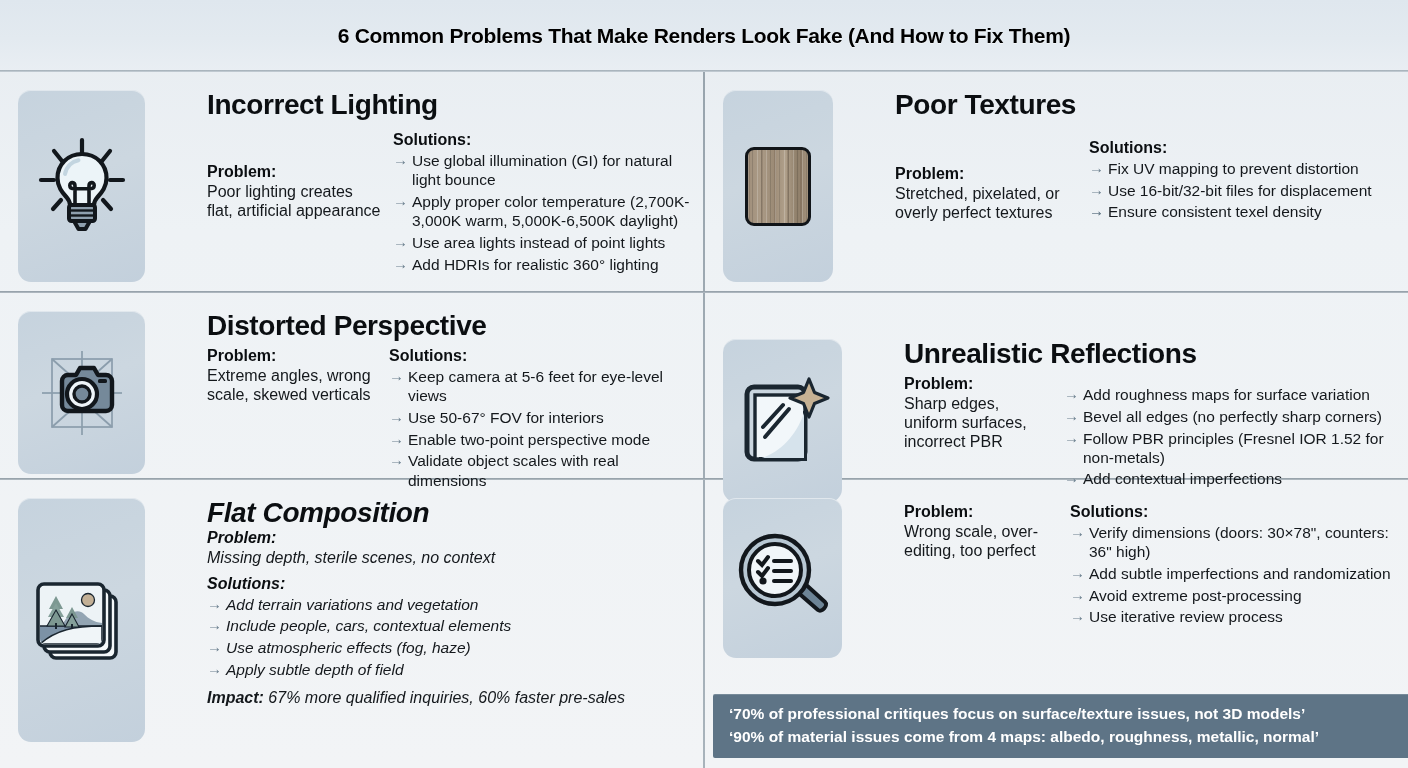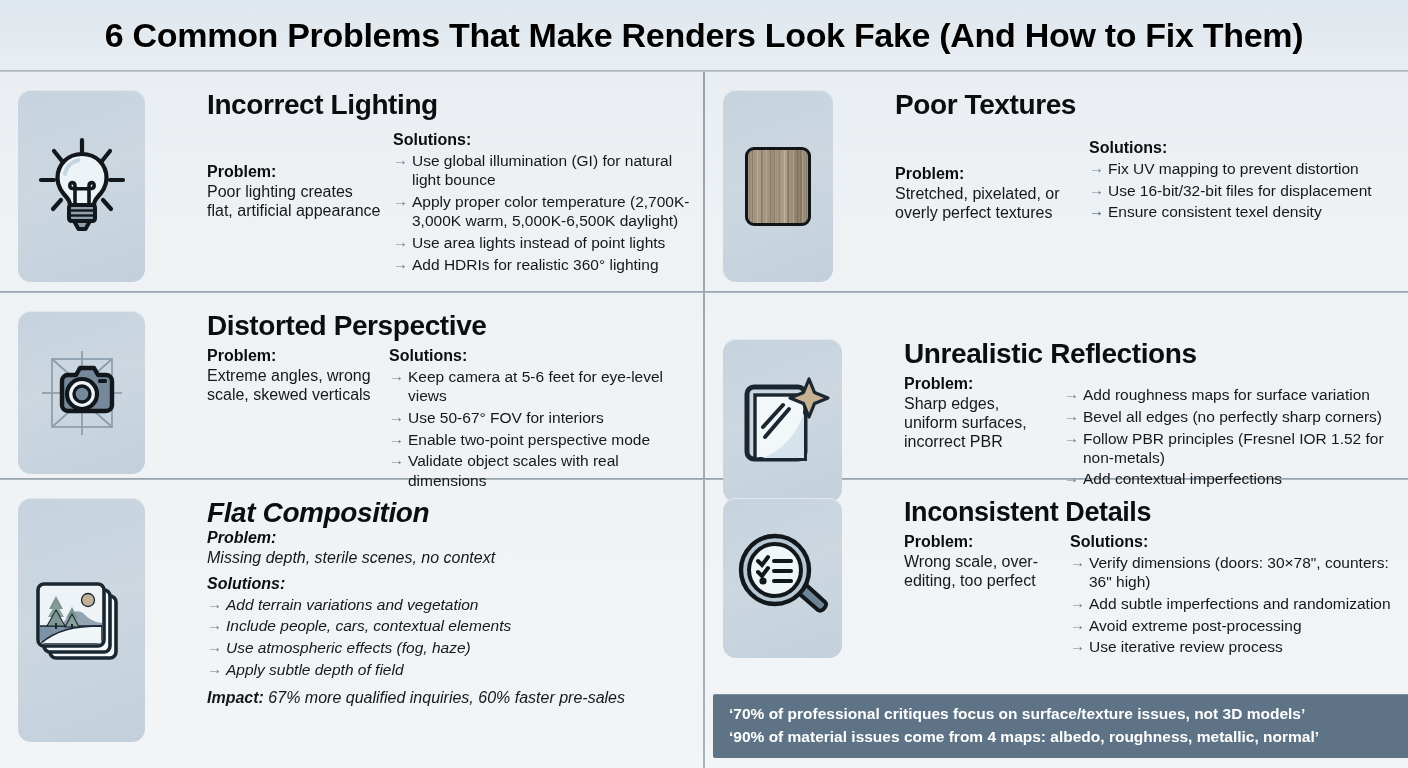--- a/index.html
+++ b/index.html
@@ -14,21 +14,21 @@
         background:linear-gradient(180deg,#e7ecf1 0%,#eef2f5 30%,#f2f4f6 100%);}
 
   
   .header{
     position:absolute;left:0;top:0;width:1408px;height:71px;
     background:linear-gradient(180deg,#dfe7ee 0%,#e3eaf0 55%,#e9eef3 100%);
     display:flex;align-items:center;justify-content:center;
     box-sizing:border-box;
   }
   .header h1{
-    margin:0;font-size:34px;font-weight:bold;letter-spacing:-0.3px;
+    margin:0;font-size:21px;font-weight:bold;letter-spacing:-0.3px;
     color:#000;white-space:nowrap;
     text-shadow:0 1px 0 rgba(255,255,255,.55);
   }
   .hdr-rule{position:absolute;left:0;top:70px;width:1408px;height:2px;
             background:linear-gradient(180deg,#9fabb4,#c9d2d9);}
 
   
   .grid{position:absolute;left:0;top:72px;width:1408px;height:696px;}
   .vrule{position:absolute;left:703px;top:0;width:2px;height:696px;
          background:linear-gradient(180deg,#98a4ad,#a8b3bb);}
@@ -336,21 +336,20 @@
                 <path d="M25 44l4 4 6-8"></path>
                 <line x1="41" y1="33" x2="58" y2="33"></line>
                 <line x1="41" y1="43" x2="58" y2="43"></line>
                 <line x1="41" y1="53" x2="58" y2="53"></line>
               </g>
               <circle cx="30" cy="53" r="3.6" fill="#12171c"></circle>
             </svg>
           </span>
         </div>
         <div class="body">
-          <div class="title sm">Inconsistent Details</div>
           <div class="cols">
             <div class="colP" style="width:156px;padding-top:5px;">
               <div class="lbl">Problem:</div>
               <div class="ptxt">Wrong scale, over-editing, too perfect</div>
             </div>
             <div class="colS" style="padding-top:5px;">
               <div class="lbl">Solutions:</div>
               <ul class="sol">
                 <li><span class="arw">→</span><span>Verify dimensions (doors: 30×78", counters: 36" high)</span></li>
                 <li><span class="arw">→</span><span>Add subtle imperfections and randomization</span></li>

